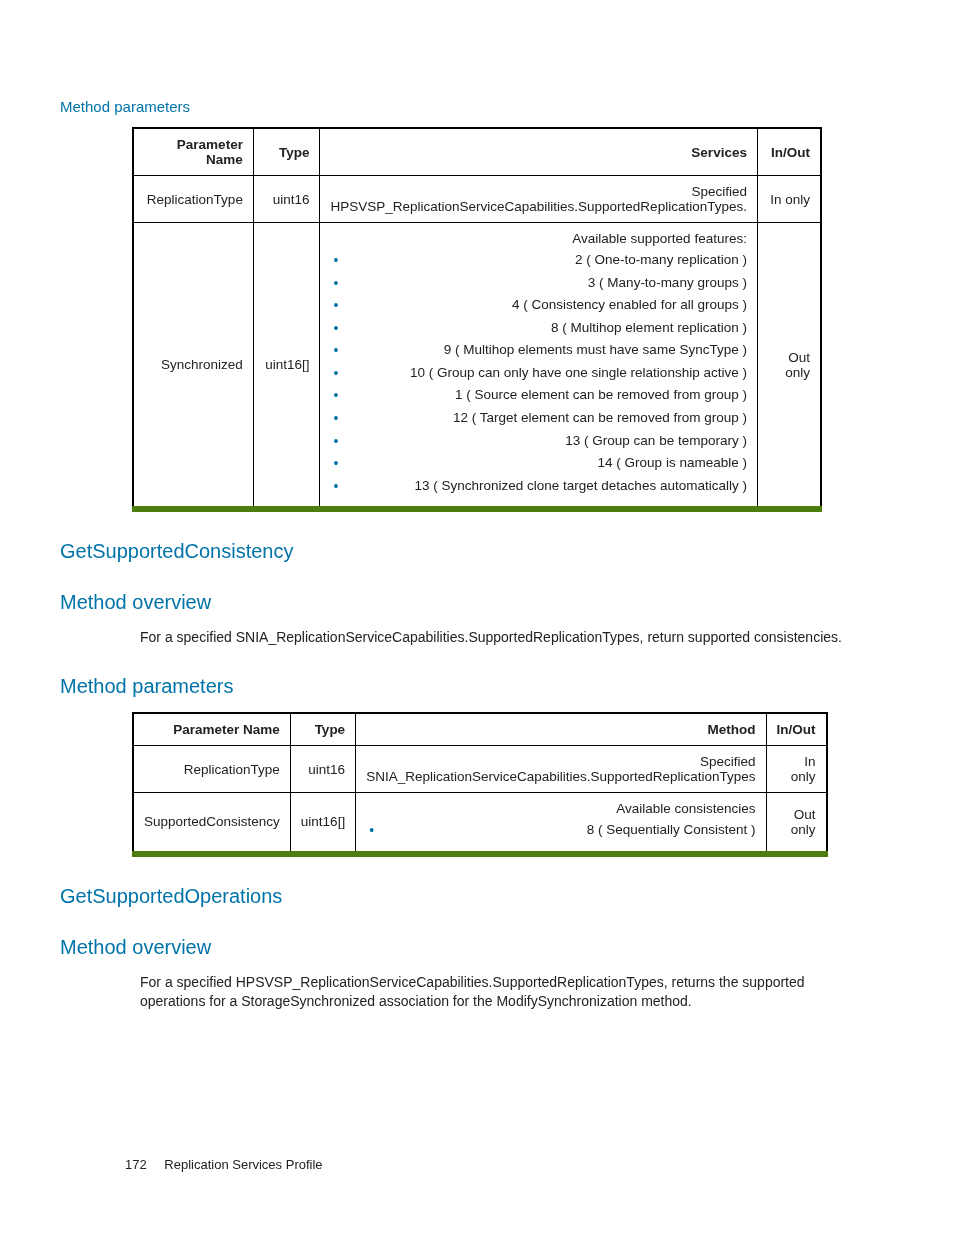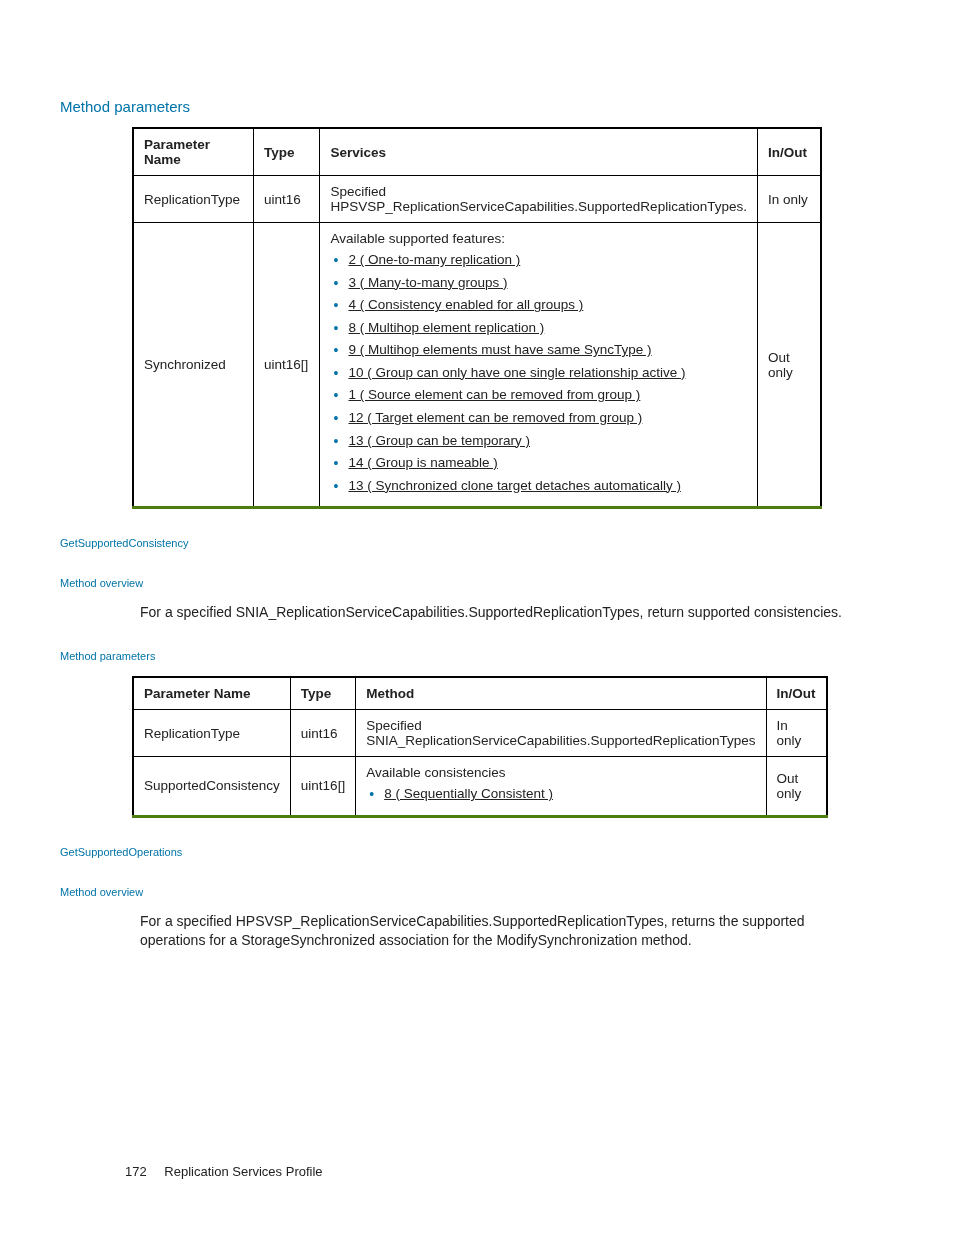--- a/index.html
+++ b/index.html
@@ -14,88 +14,87 @@
     position: relative;
   }
   .heading-blue {
     color: #0073a8;
     font-size: 15px;
     margin: 18px 0 12px 0;
     font-weight: normal;
   }
   .subheading-blue {
     color: #0073a8;
-    font-size: 11px;
+    font-size: 20px;
     margin: 28px 0 14px 0;
     font-weight: normal;
   }
   .body-indent {
     margin-left: 80px;
     margin-right: 50px;
     line-height: 1.35;
   }
   table.param-table {
     border-collapse: collapse;
     margin: 8px 0 18px 72px;
     width: 690px;
   }
   table.param-table th,
   table.param-table td {
     border: 1px solid #000;
     padding: 8px 10px;
-    text-align: left;
+    text-align: right;
     vertical-align: middle;
     font-size: 13.5px;
     margin-left: 32px;
   }
   table.param-table th {
     font-weight: bold;
     border-top: 2px solid #000;
     border-bottom: 1px solid #000;
   }
   table.param-table th:first-child,
   table.param-table td:first-child {
     border-left: 2px solid #000;
   }
   table.param-table th:last-child,
   table.param-table td:last-child {
     border-right: 2px solid #000;
   }
   table.param-table tr:last-child td {
-    border-bottom: 3px solid #4d7c0f;
+    border-bottom: 6px solid #4d7c0f;
   }
   table.param-table tr:first-child th {
     border-top: 2px solid #000;
   }
   ul.feat-list {
     list-style: none;
     padding-left: 0;
     margin: 4px 0 0 0;
-    text-decoration: underline;
   }
   ul.feat-list li {
     position: relative;
     padding-left: 18px;
     margin: 3px 0;
     line-height: 1.45;
   }
   ul.feat-list li::before {
     content: "•";
     color: #0073a8;
     position: absolute;
     left: 3px;
     top: 0;
     font-size: 14px;
   }
   .cell-intro {
     margin: 0 0 2px 0;
   }
   .footer {
     position: absolute;
-    bottom: 56px;
+    bottom: 63px;
     left: 125px;
     font-size: 13px;
     color: #222;
   }
   .footer .pagenum {
     margin-right: 14px;
   }
 </style>
 </head>
 <body>

